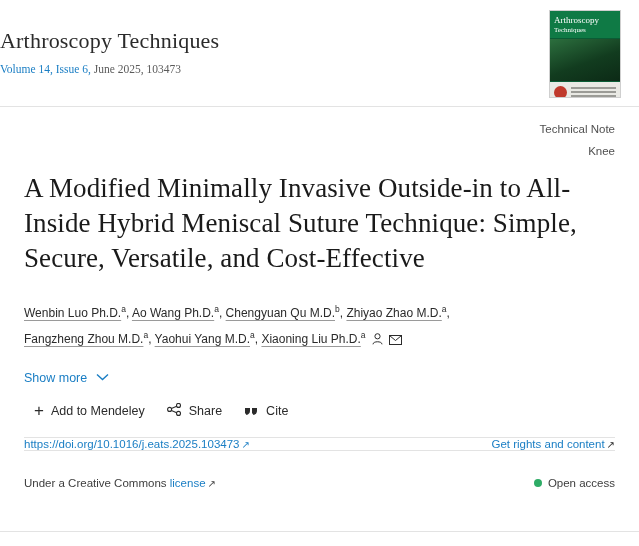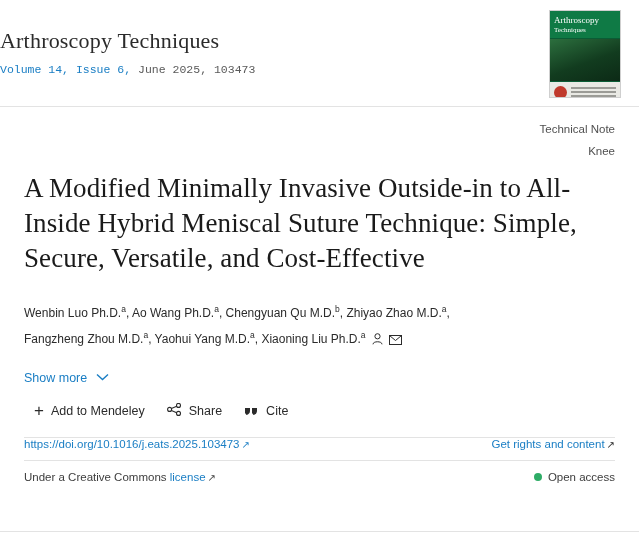--- a/index.html
+++ b/index.html
@@ -58,21 +58,21 @@
   }
   .journal-title {
     font-family: "Liberation Serif", serif;
     font-size: 22px;
     color: #2b2b2b;
     font-weight: 400;
     letter-spacing: .2px;
   }
   .journal-sub {
     margin-top: 9px;
-    font-family: Liberation Mono, monospace;
+    font-family: Liberation Serif, serif;
     font-size: 11.5px;
     color: #5a5a5a;
   }
   .journal-sub a {
     color: #1a7ec4;
     text-decoration: none;
   }
   .cover {
     position: absolute;
     right: 18px;
@@ -149,20 +149,21 @@
   }
 
   .authors {
     font-family: "Liberation Sans", sans-serif;
     font-size: 12px;
     color: #2b2b2b;
     line-height: 22px;
     margin-bottom: 16px;
   }
   .author {
+    text-decoration: underline;
     text-underline-offset: 3px;
     text-decoration-color: #9a9a9a;
     cursor: pointer;
     margin-top: 9px;
   }
   .sup {
     font-size: 8.5px;
     vertical-align: super;
     text-decoration: none;
     color: #2b2b2b;
@@ -222,22 +223,21 @@
     text-decoration: none;
     cursor: pointer;
   }
   .arrow-ne {
     font-size: 10px;
     margin-left: 2px;
     display: inline-block;
   }
   .license-row {
     border-top: 1px solid #e3e3e3;
-    margin-top: 10px;
-    padding-top: 10px;
+    padding-top: 26px;
     display: flex;
     justify-content: space-between;
     align-items: center;
     font-family: "Liberation Sans", sans-serif;
     font-size: 11.5px;
     color: #3d3d3d;
   }
   .oa {
     display: flex;
     align-items: center;

